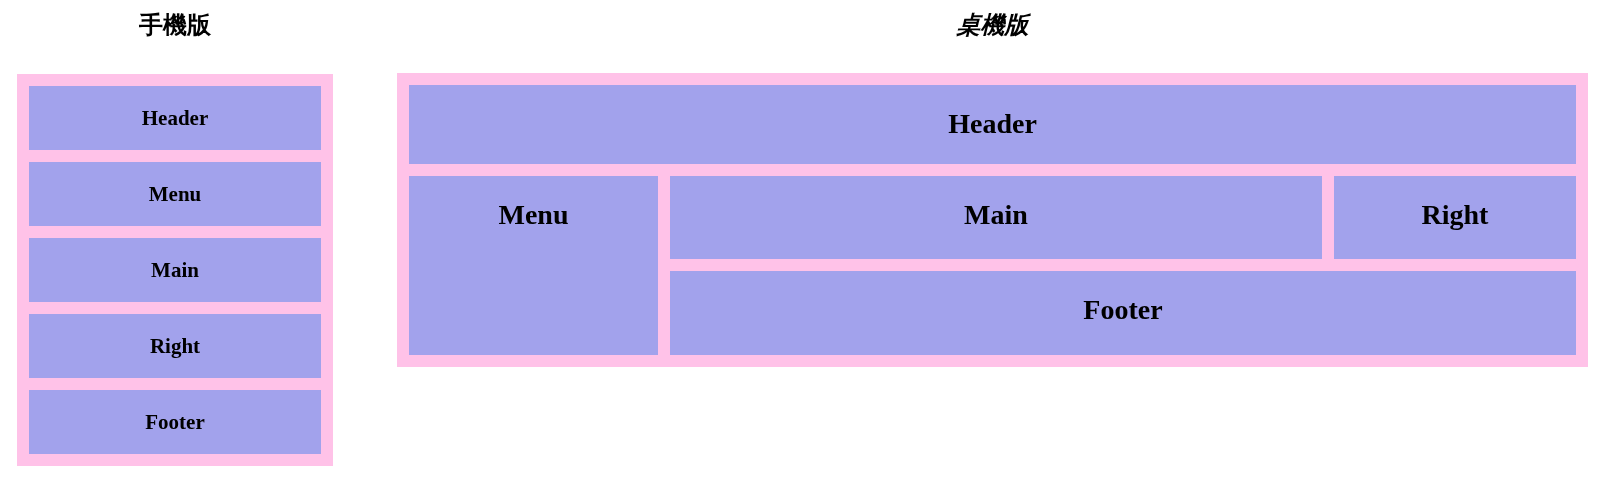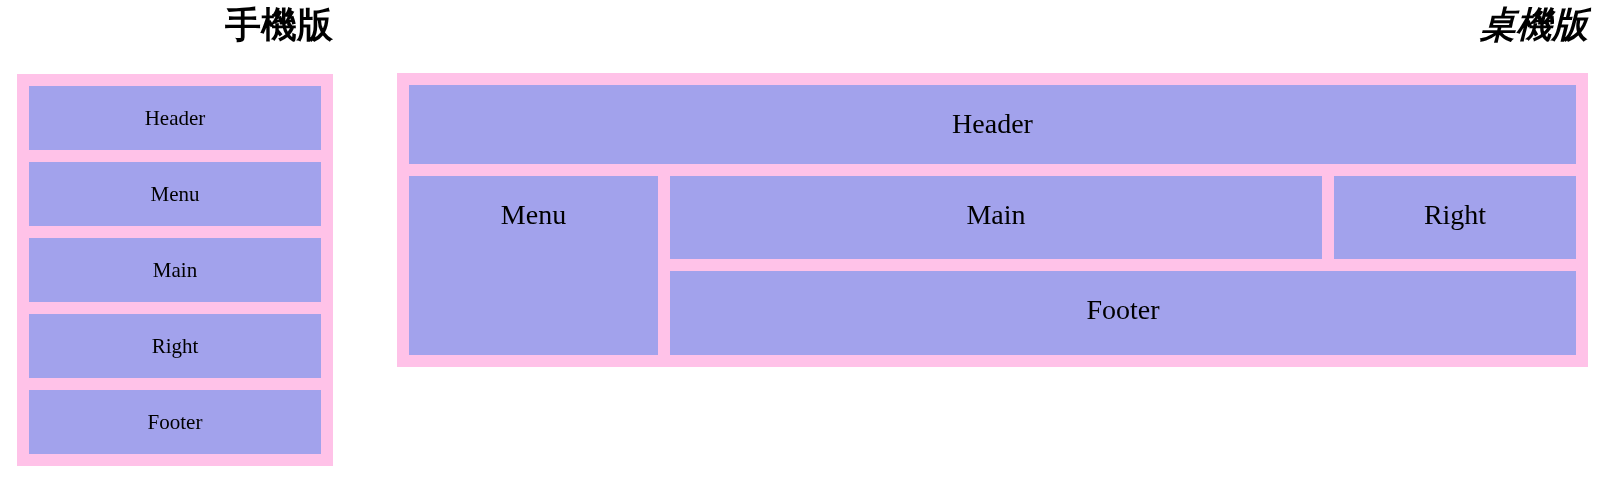--- a/index.html
+++ b/index.html
@@ -1,32 +1,32 @@
 <!DOCTYPE html>
 <html><head>
 <meta charset="utf-8">
 <style>
-  * { margin: 0; padding: 0; box-sizing: border-box; }
+  * { margin: 0; padding: 0; box-sizing: border-box; font-weight: bold; }
   html, body { background: #ffffff; }
   body {
     width: 1600px;
     height: 489px;
     position: relative;
     font-family: "Liberation Serif", serif;
     color: #000000;
     overflow: hidden;
   }
 
   .panel-title {
     position: absolute;
     top: 4px;
-    text-align: right;
+    text-align: center;
     font-family: "DejaVu Sans", "Liberation Sans", sans-serif;
     font-weight: bold;
-    font-size: 36px;
+    font-size: 24px;
     line-height: 42px;
     color: #000000;
   }
   .panel-title.mobile  { left: 17px;  width: 316px; }
   .panel-title.desktop { left: 397px; width: 1191px; font-style: italic; }
 
   
   .mobile-panel {
     position: absolute;
     left: 17px;

